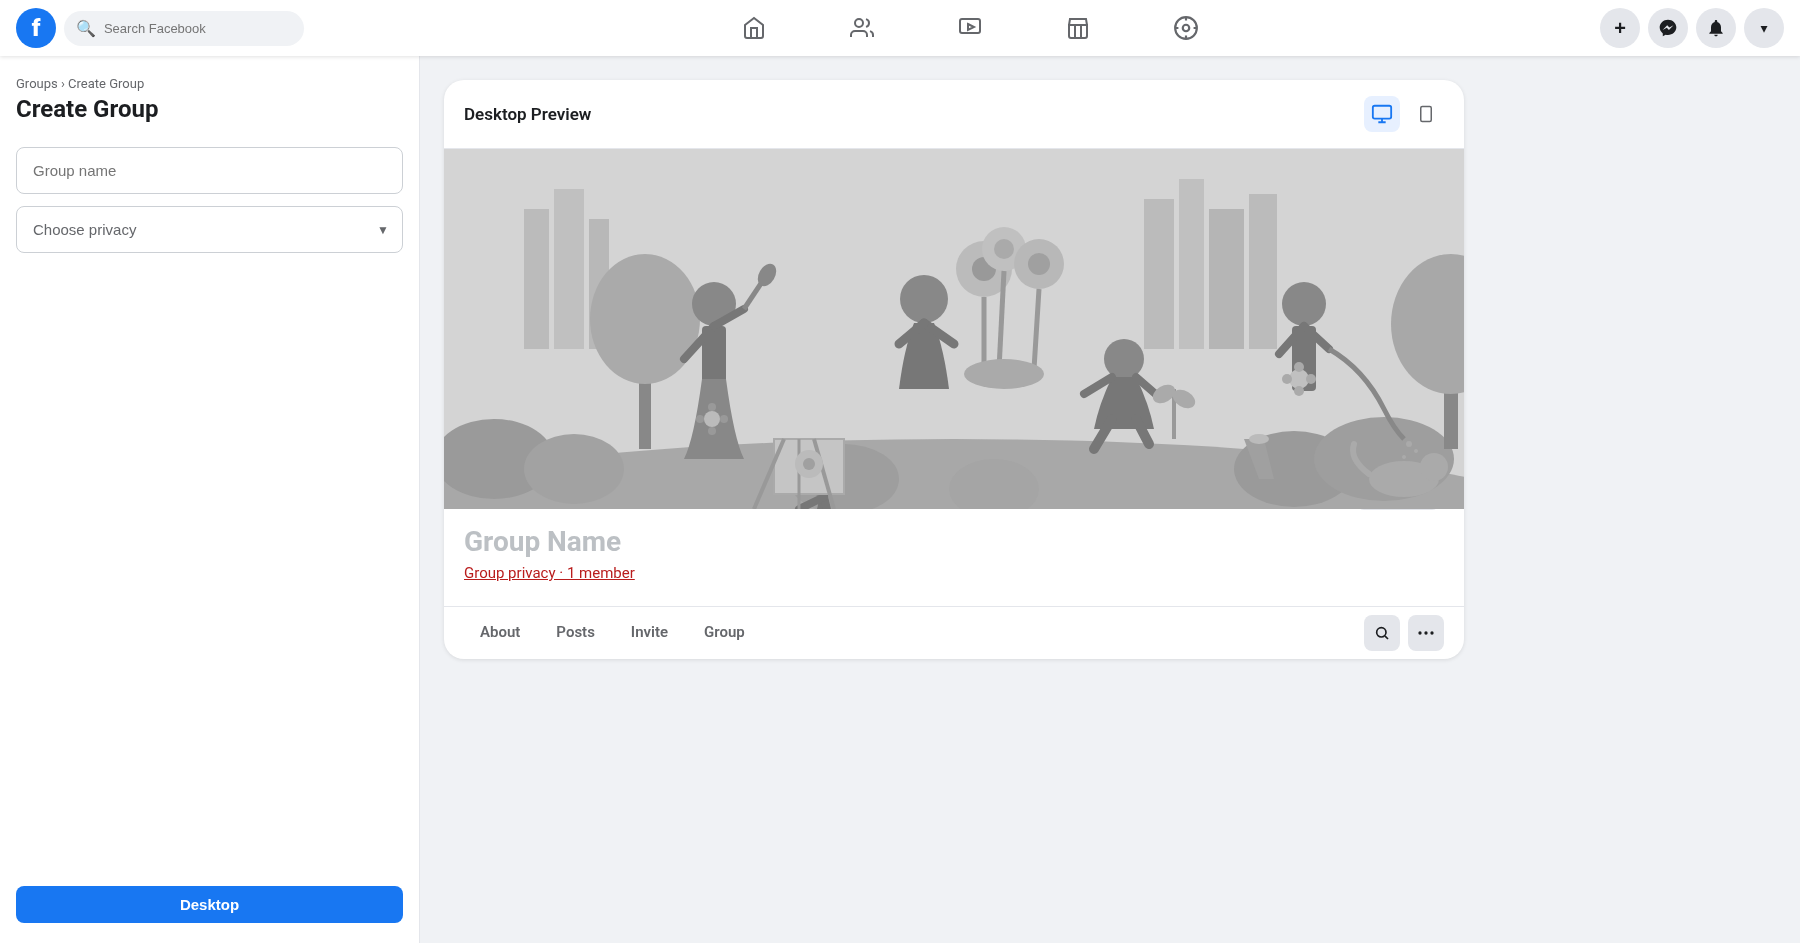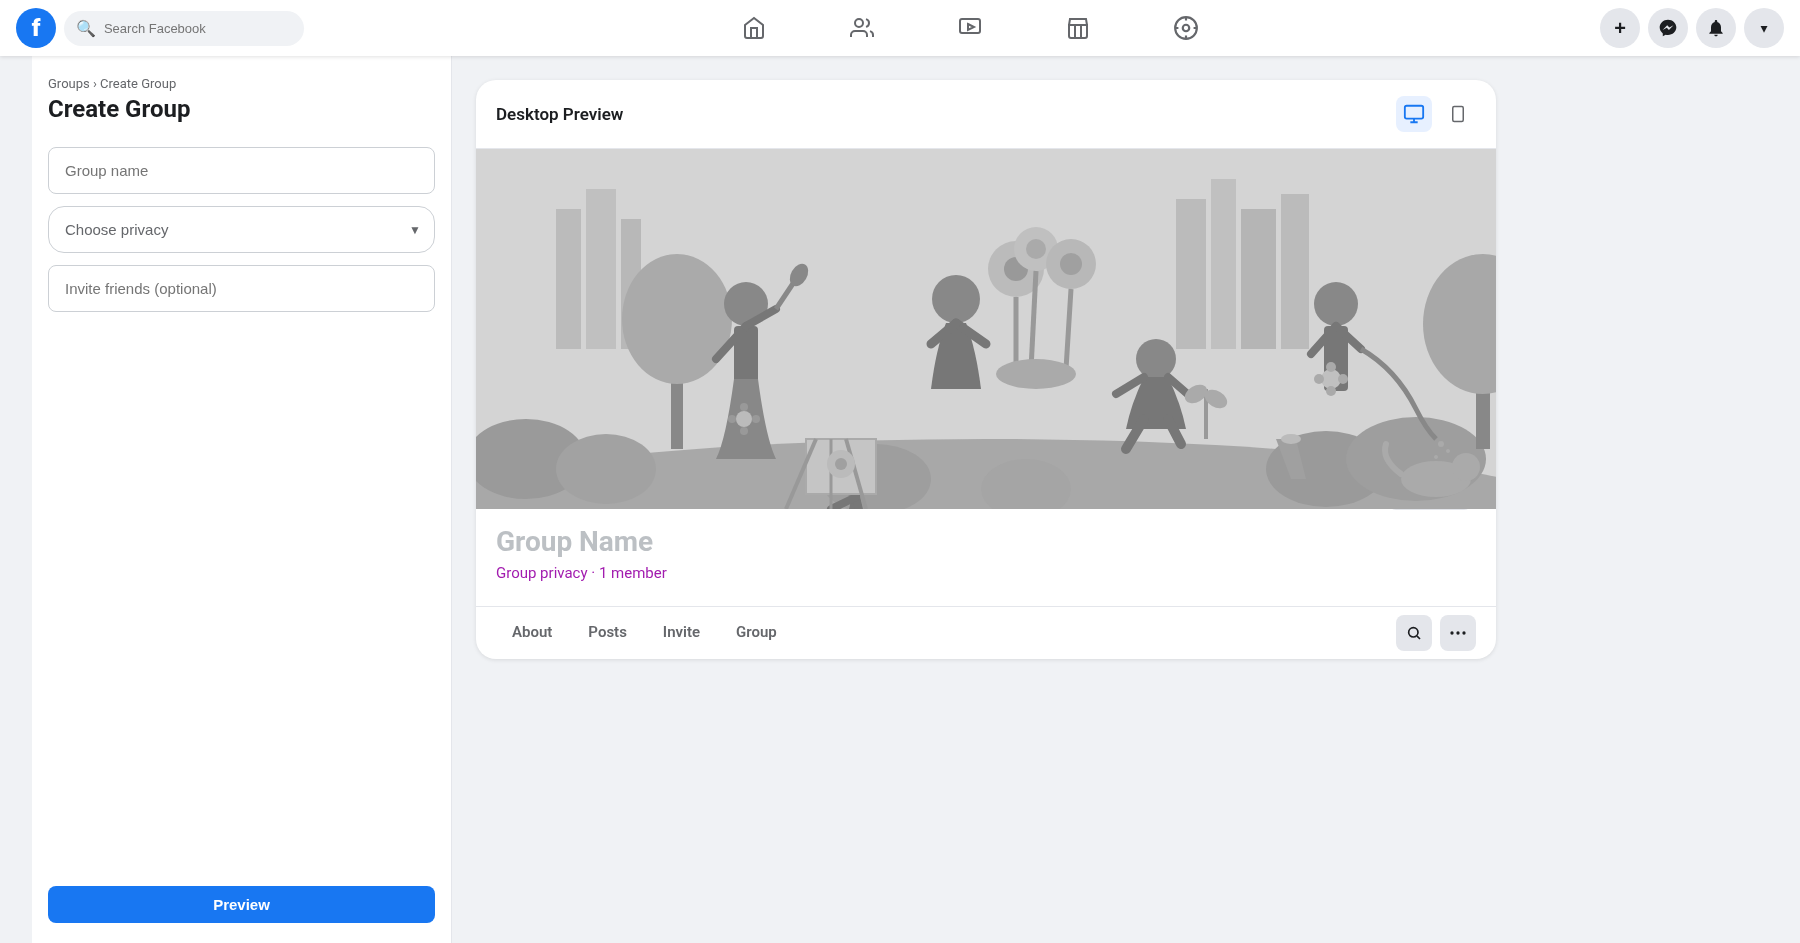--- a/index.html
+++ b/index.html
@@ -15,42 +15,42 @@
     .header-left { display: flex; align-items: center; gap: 8px; min-width: 340px; }
     .fb-logo { width: 40px; height: 40px; border-radius: 50%; background: #1877f2; display: flex; align-items: center; justify-content: center; color: #fff; font-size: 24px; font-weight: 900; flex-shrink: 0; }
     .search-bar { display: flex; align-items: center; background: #f0f2f5; border-radius: 20px; padding: 8px 12px; gap: 8px; width: 240px; }
     .search-bar input { border: none; background: transparent; outline: none; font-size: 13px; color: #b91c1c; width: 100%; }
     .header-center { flex: 1; display: flex; justify-content: center; gap: 8px; }
     .nav-btn { width: 100px; height: 48px; display: flex; align-items: center; justify-content: center; border-radius: 8px; cursor: pointer; color: #65676b; font-size: 22px; border: none; background: transparent; }
     .header-right { display: flex; align-items: center; gap: 8px; min-width: 200px; justify-content: flex-end; }
     .icon-btn { width: 40px; height: 40px; border-radius: 50%; background: #e4e6eb; display: flex; align-items: center; justify-content: center; cursor: pointer; font-size: 18px; color: #1c1e21; border: none; }
 
     
-    .page-layout { display: flex; margin-top: 56px; min-height: calc(100vh - 56px); padding-left: 32px; }
+    .page-layout { display: flex; margin-top: 56px; min-height: calc(100vh - 56px); }
 
     
     .sidebar {
       width: 420px; flex-shrink: 0;
       background: #fff; padding: 20px 16px;
       border-right: 1px solid #e4e6eb;
       min-height: calc(100vh - 56px);
       display: flex; flex-direction: column;
     }
     .breadcrumb { font-size: 13px; color: #65676b; margin-bottom: 4px; }
     .breadcrumb a { color: #65676b; text-decoration: none; }
     .page-title { font-size: 24px; font-weight: 700; color: #1c1e21; margin-bottom: 24px; }
     .form-section { display: flex; flex-direction: column; gap: 12px; flex: 1; }
     .form-input {
       border: 1.5px solid #ccd0d5; border-radius: 8px;
       padding: 14px 16px; font-size: 15px; color: #65676b;
       background: #fff; outline: none; width: 100%; cursor: text;
     }
     .select-wrapper { position: relative; }
     .form-select {
-      border: 1.5px solid #ccd0d5; border-radius: 16px;
+      border: 1.5px solid #ccd0d5; border-radius: 8px;
       padding: 14px 16px; font-size: 15px; color: #65676b;
       background: #fff; width: 100%; appearance: none; cursor: pointer;
       outline: none;
     }
     .select-arrow { position: absolute; right: 14px; top: 50%; transform: translateY(-50%); font-size: 12px; color: #65676b; pointer-events: none; }
     .create-btn {
       margin-top: auto; padding-top: 24px;
     }
     .create-btn button {
       width: 100%; padding: 10px; background: #1877f2; color: #fff;
@@ -70,21 +70,21 @@
     
     .cover-image {
       width: 100%; height: 360px; background: #c8c8c8;
       position: relative; overflow: hidden;
     }
     .cover-svg { width: 100%; height: 100%; }
 
     
     .group-info { padding: 16px 20px 0; }
     .group-name-preview { font-size: 28px; font-weight: 700; color: #bcc0c4; margin-bottom: 6px; }
-    .group-meta { font-size: 15px; color: #a21caf; }
+    .group-meta { font-size: 15px; color: #b91c1c; text-decoration: underline; }
     .group-actions { float: right; margin-top: -48px; margin-right: 4px; }
     .invite-btn { background: #e4e6eb; color: #1c1e21; border: none; border-radius: 8px; padding: 8px 16px; font-size: 15px; font-weight: 600; cursor: pointer; display: flex; align-items: center; gap: 6px; }
 
     
     .group-tabs { padding: 0 20px; border-top: 1px solid #e4e6eb; margin-top: 24px; display: flex; align-items: center; justify-content: space-between; }
     .tabs-list { display: flex; gap: 4px; }
     .tab-item { padding: 12px 16px; font-size: 15px; font-weight: 600; color: #65676b; cursor: pointer; border-bottom: 3px solid transparent; }
     .tabs-actions { display: flex; gap: 8px; padding: 8px 0; }
     .tab-action-btn { width: 36px; height: 36px; background: #e4e6eb; border: none; border-radius: 8px; display: flex; align-items: center; justify-content: center; cursor: pointer; font-size: 16px; color: #1c1e21; }
     .clearfix::after { content: ''; display: block; clear: both; }
@@ -170,25 +170,24 @@
 
       <div class="select-wrapper">
         <select class="form-select">
           <option value="">Choose privacy</option>
           <option value="public">Public</option>
           <option value="private">Private</option>
         </select>
         <span class="select-arrow">▼</span>
       </div>
 
-      <input class="form-input" type="text" placeholder="Invite friends (optional)" style="">
     </div>
 
     <div class="create-btn">
-      <button>Preview</button>
+      <button>Desktop</button>
     </div>
   </aside>
 
   <main class="main-content">
     <div class="preview-card">
 
       <div class="preview-header">
         <span class="preview-title">Desktop Preview</span>
         <div class="preview-toggles">
           <button class="toggle-btn active" title="Desktop Preview">

